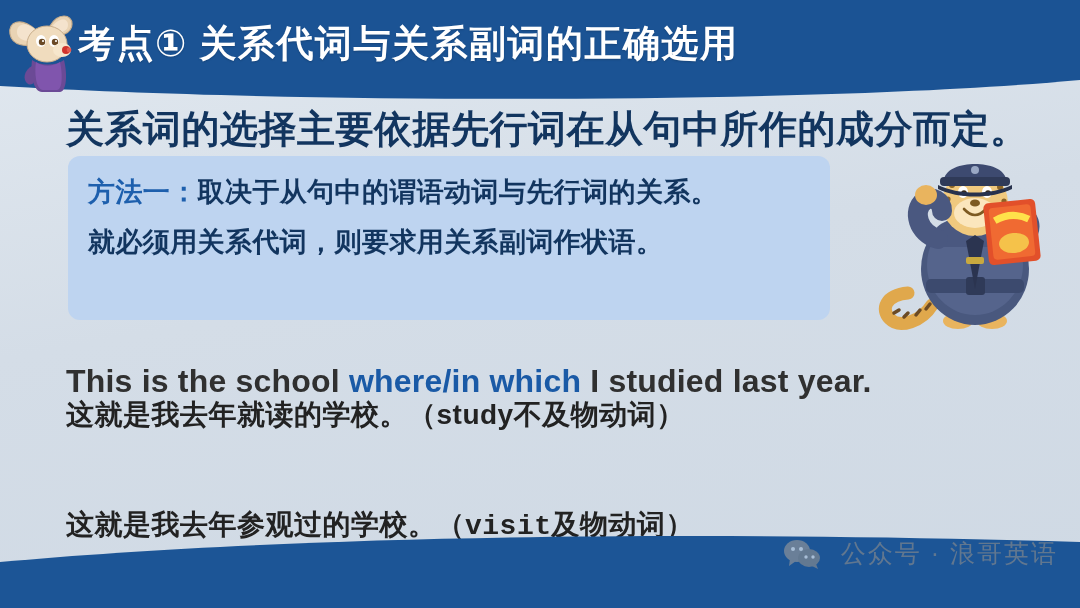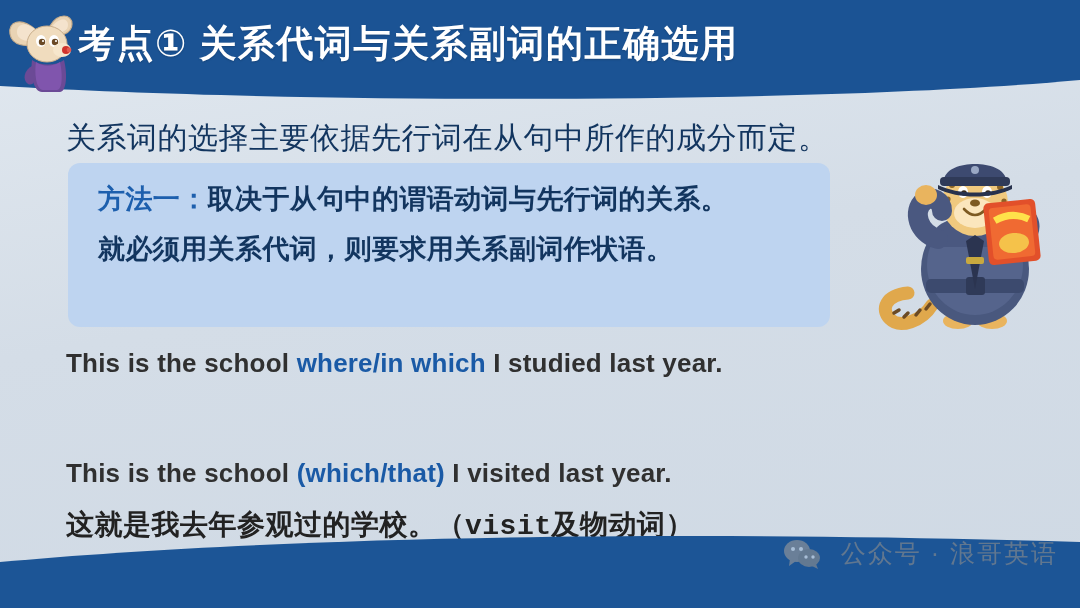--- a/index.html
+++ b/index.html
@@ -48,59 +48,60 @@
     left: 2px;
     top: 0px;
     width: 86px;
     height: 92px;
   }
 
   
   .lead-line {
     position: absolute;
     left: 66px;
-    top: 118px;
-    font-size: 30px;
-    font-weight: normal;
+    top: 104px;
+    font-size: 38px;
+    font-weight: bold;
     color: #12355f;
     letter-spacing: 0.5px;
     white-space: nowrap;
   }
 
   .method-box {
     position: absolute;
     left: 68px;
-    top: 163px;
+    top: 156px;
     width: 762px;
     height: 164px;
     background: #bed4f0;
     border-radius: 12px;
     box-sizing: border-box;
-    padding: 11px 0 0 30px;
+    padding: 11px 0 0 20px;
   }
   .method-line {
     font-size: 27px;
     font-weight: bold;
     color: #12355f;
     line-height: 50px;
     letter-spacing: 0.4px;
     white-space: nowrap;
   }
   .method-line .accent {
     color: #1d5fad;
   }
 
   .example-en {
     position: absolute;
     left: 66px;
-    font-size: 26px;
+    font-size: 32px;
     font-weight: bold;
     color: #303030;
     letter-spacing: 0.2px;
     white-space: nowrap;
+    margin-top: 15px;
   }
   .example-en .accent {
     color: #1a5aa6;
   }
   .example-cn {
     position: absolute;
     left: 66px;
     font-size: 28px;
     font-weight: bold;
     color: #222222;
@@ -194,24 +195,22 @@
       <span class="accent">方法一：</span><span>取决于从句中的谓语动词与先行词的关系。</span>
     </div>
     <div class="method-line">
       <span>就必须用关系代词，则要求用关系副词作状语。</span>
     </div>
   </div>
 
   <div class="example-en" id="ex1-en">
     <span>This is the school </span><span class="accent">where/in which</span><span> I studied last year.</span>
   </div>
-
-  <div class="example-en" id="ex2-en">
-    <span>This is the school </span><span class="accent">(which/that)</span><span> I visited last year.</span>
-  </div>
+  <div class="example-cn" id="ex1-cn">这就是我去年就读的学校。（study不及物动词）</div>
+
   <div class="example-cn" id="ex2-cn">这就是我去年参观过的学校。（visit及物动词）</div>
 
   <svg class="mascot-cheetah" viewBox="0 0 196 196">
 
     <path d="M34,150 C12,152 6,166 16,176 C26,186 48,178 58,162" stroke="#e0a84c" stroke-width="13" fill="none" stroke-linecap="round"></path>
     <path d="M20,170 l5,-3 M30,174 l4,-4 M42,172 l4,-5 M52,166 l4,-5" stroke="#6b4a24" stroke-width="3.5" stroke-linecap="round"></path>
 
     <ellipse cx="84" cy="178" rx="15" ry="8" fill="#e9b45e"></ellipse>
     <ellipse cx="118" cy="178" rx="15" ry="8" fill="#e9b45e"></ellipse>
 

